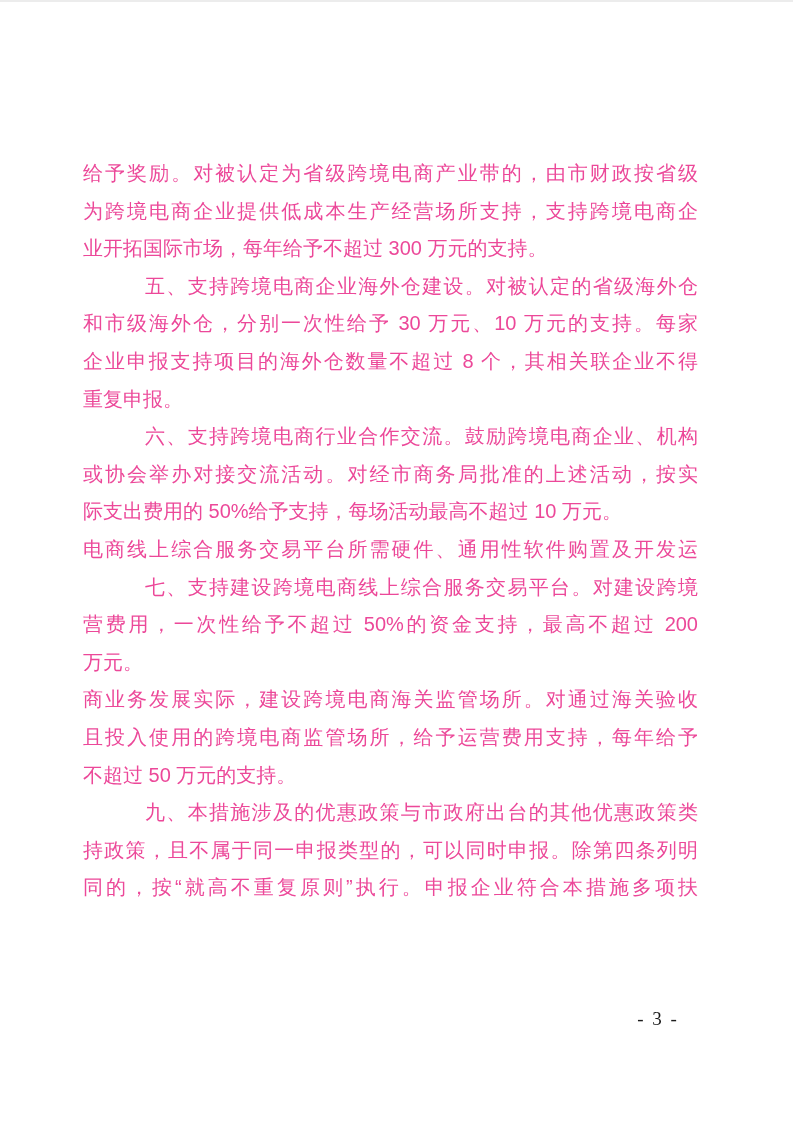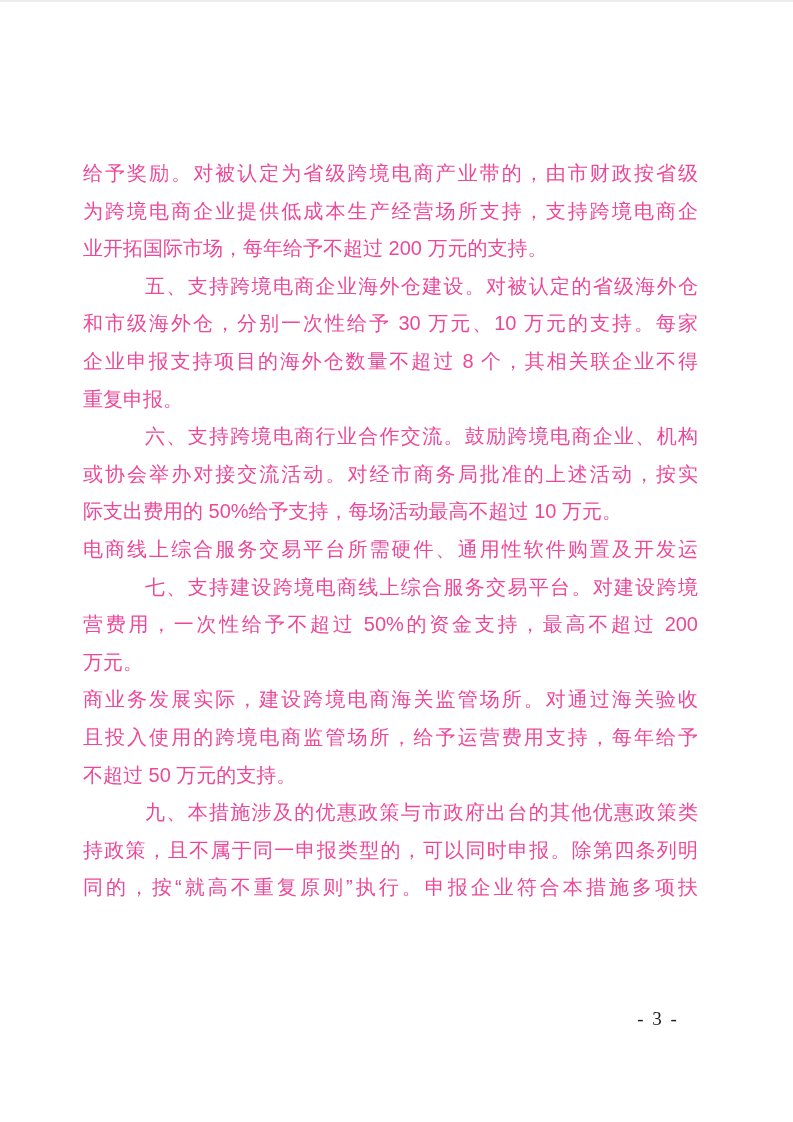--- a/index.html
+++ b/index.html
@@ -65,21 +65,21 @@
 <body>
 
 <div class="page">
   <div class="top-edge"></div>
 
   <div class="doc-body">
 
     <div class="para">
       <div class="line">给予奖励。对被认定为省级跨境电商产业带的，由市财政按省级</div>
       <div class="line">为跨境电商企业提供低成本生产经营场所支持，支持跨境电商企</div>
-      <div class="line natural">业开拓国际市场，每年给予不超过 200 万元的支持。</div>
+      <div class="line natural">业开拓国际市场，每年给予不超过 300 万元的支持。</div>
     </div>
 
     <div class="para">
       <div class="line indent">五、支持跨境电商企业海外仓建设。对被认定的省级海外仓</div>
       <div class="line">和市级海外仓，分别一次性给予 30 万元、10 万元的支持。每家</div>
       <div class="line">企业申报支持项目的海外仓数量不超过 8 个，其相关联企业不得</div>
       <div class="line natural">重复申报。</div>
     </div>
 
     <div class="para">

